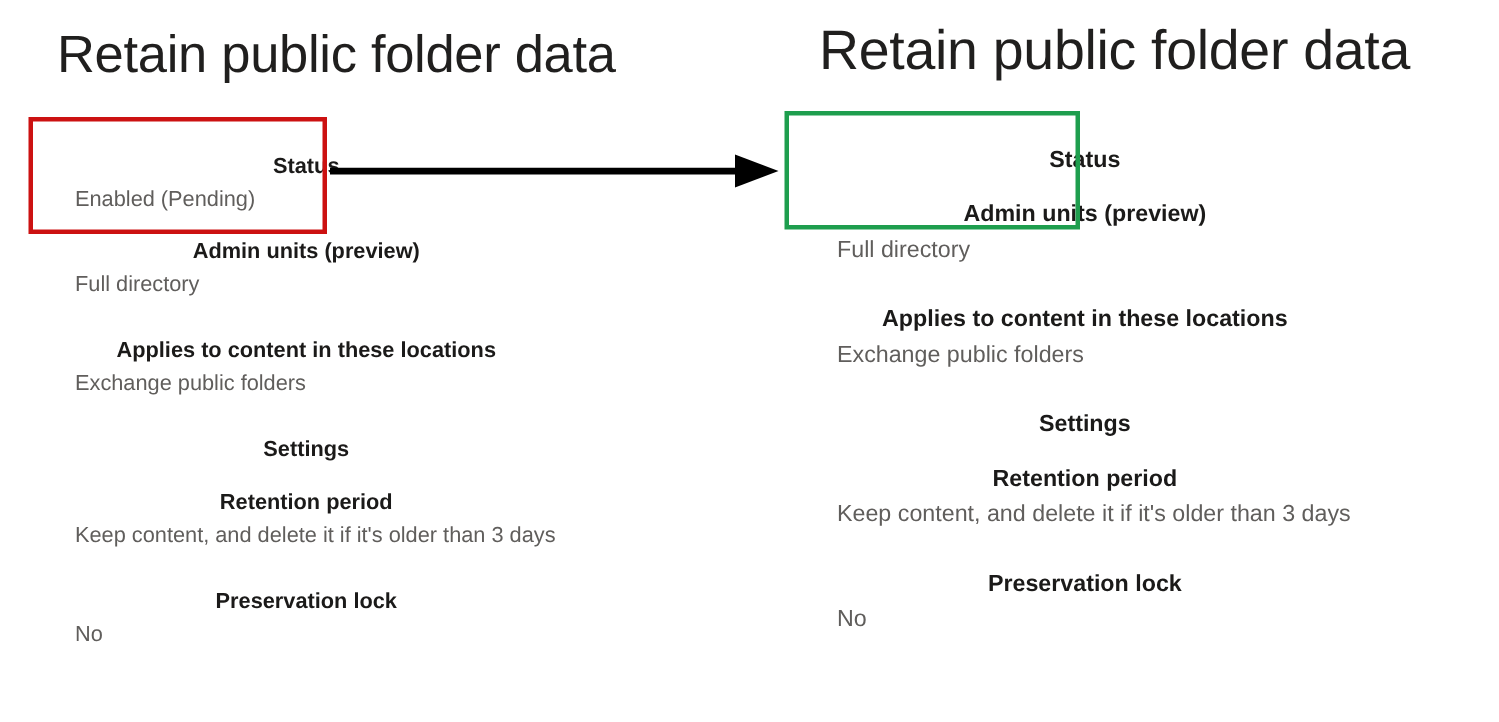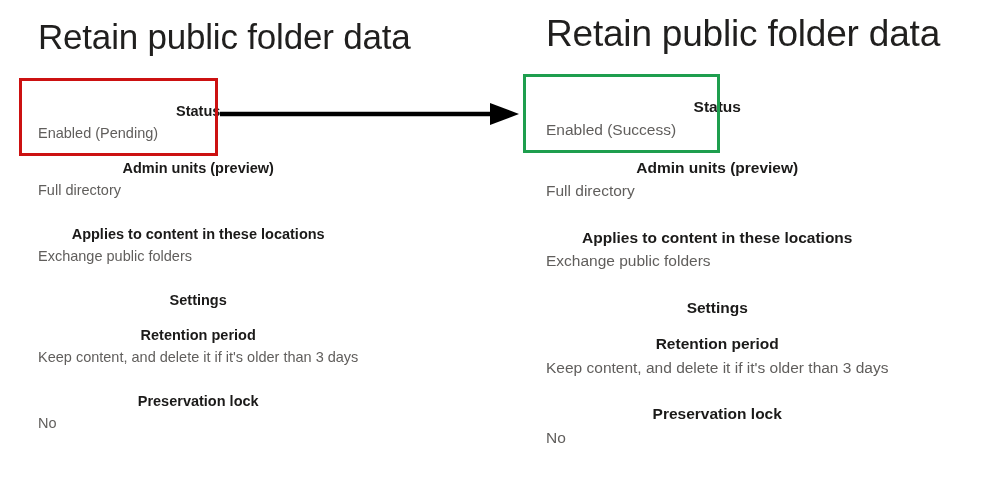--- a/index.html
+++ b/index.html
@@ -60,20 +60,21 @@
     white-space: nowrap;
     line-height: 1.32;
     text-align: center;
   }
   .field-value {
     display: block;
     color: #605e5c;
     white-space: nowrap;
     line-height: 1.45;
     margin-top: 2px;
+    margin-left: 12px;
   }
 
   .panel-left .field-label { font-size: 14.5px; }
   .panel-left .field-value { font-size: 14.5px; }
   .panel-right .field-label { font-size: 15.5px; }
   .panel-right .field-value { font-size: 15.5px; }
 
   
   .panel-left .field:nth-child(1) { margin-bottom: 15px; }
   .panel-left .field:nth-child(2) { margin-bottom: 24px; }
@@ -161,21 +162,20 @@
 </div>
 
 <div class="panel panel-right">
 
   <div class="panel-title">Retain public folder data</div>
 
   <div class="fields">
 
     <div class="field">
       <span class="field-label">Status</span>
-      <span class="field-value">Enabled (Success)</span>
     </div>
 
     <div class="field">
       <span class="field-label">Admin units (preview)</span>
       <span class="field-value">Full directory</span>
     </div>
 
     <div class="field">
       <span class="field-label">Applies to content in these locations</span>
       <span class="field-value">Exchange public folders</span>

